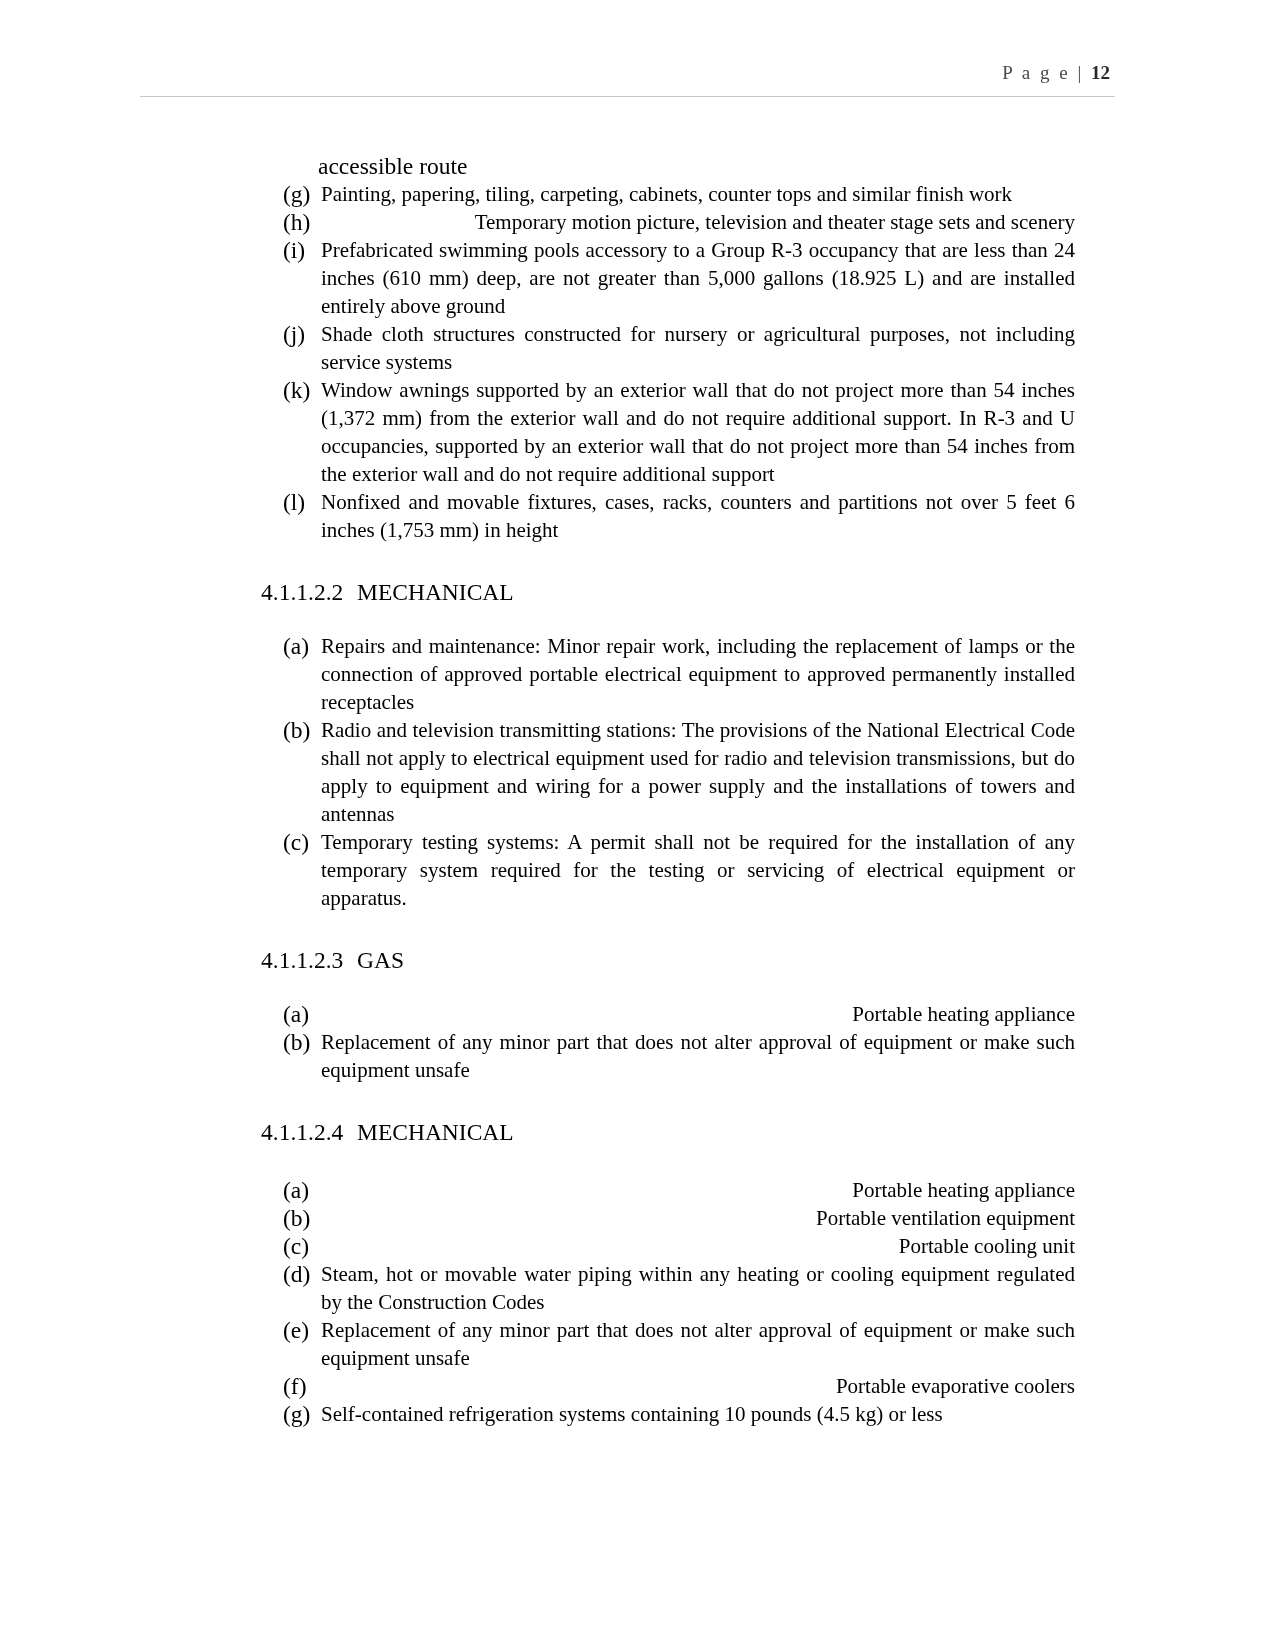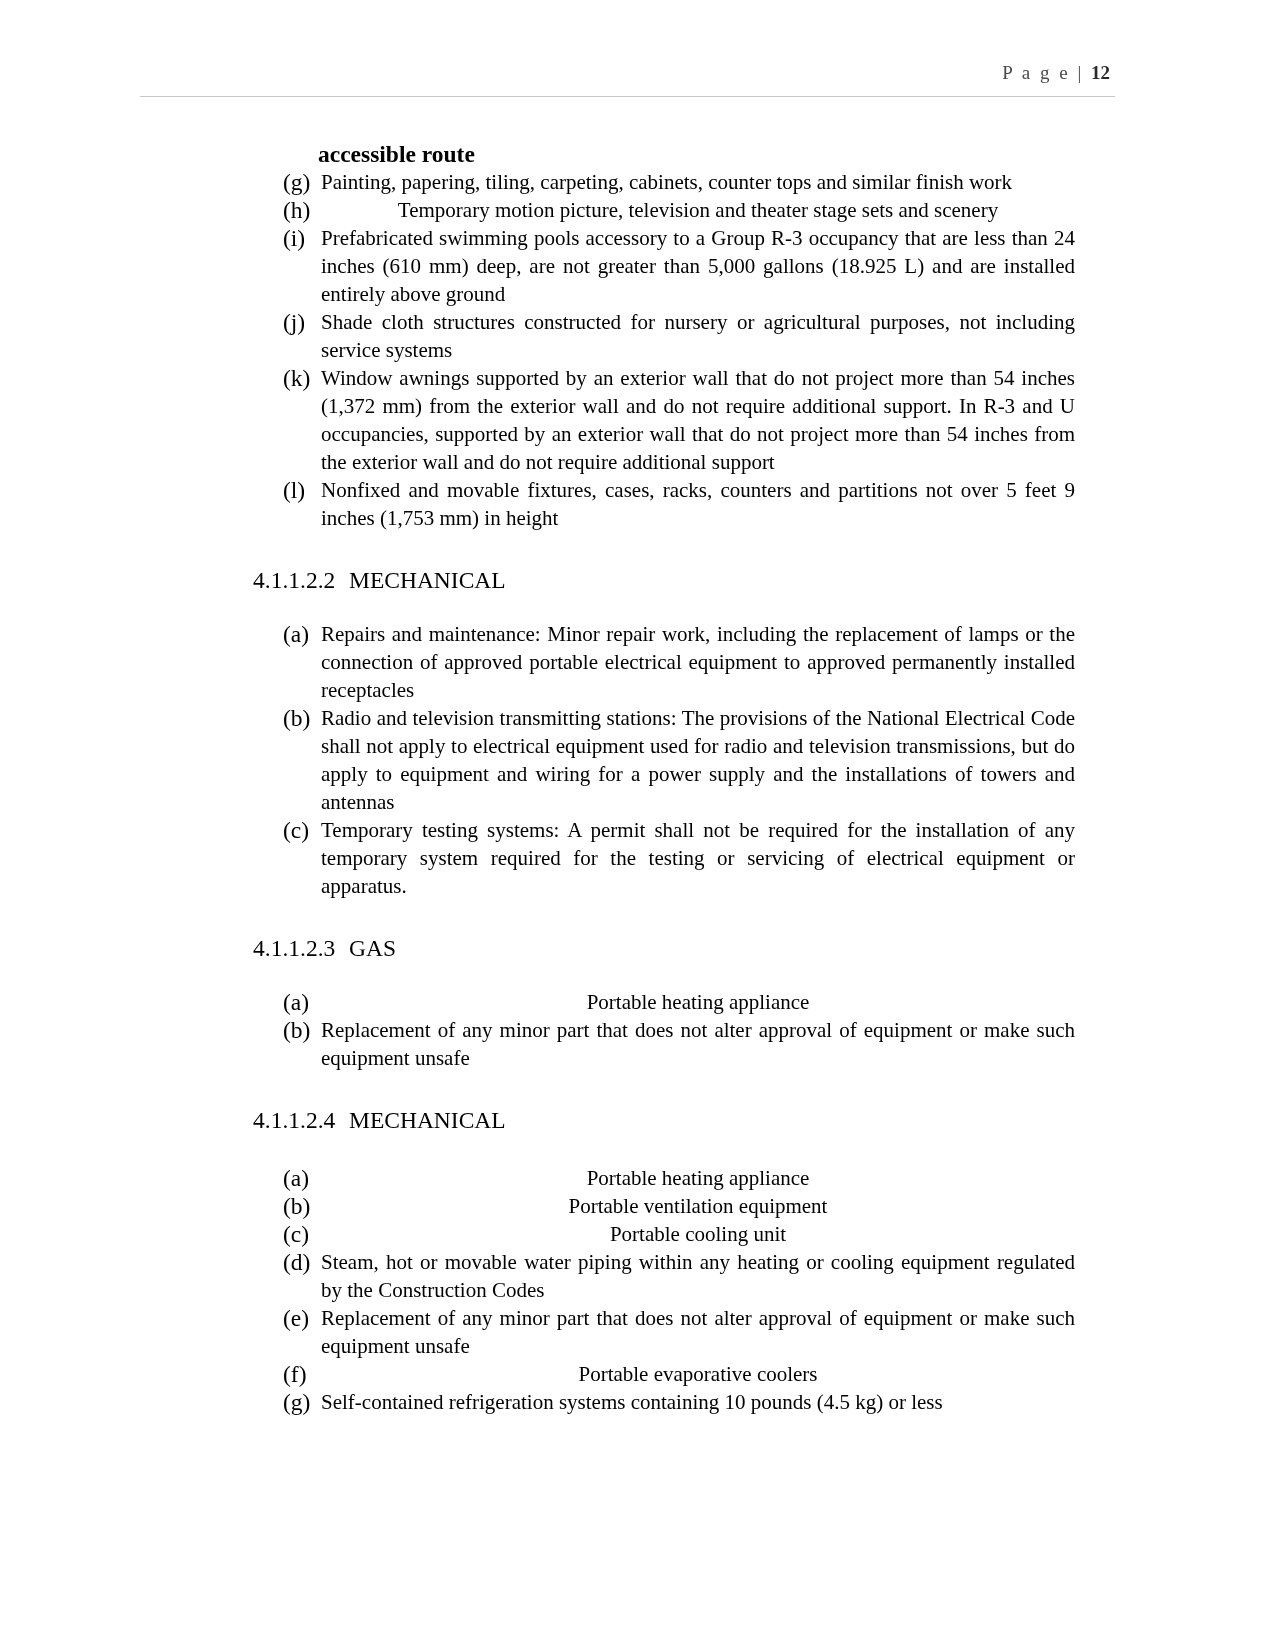--- a/index.html
+++ b/index.html
@@ -51,22 +51,21 @@
   .content {
     position: absolute;
     top: 140px;
     left: 245px;
     width: 830px;
   }
   .para-cont {
     font-size: 23.5px;
     line-height: 28px;
     text-align: justify;
-    margin: 0 0 0 73px;
-    font-weight: bold;
+    margin: 12px 0 0 73px;
   }
   .list {
     margin: 0;
     padding: 0;
     list-style: none;
   }
   .list li {
     display: flex;
     font-size: 23.5px;
     line-height: 28px;
@@ -82,26 +81,26 @@
   }
   .item-text {
     flex: 1 1 auto;
     text-align: justify;
     text-justify: inter-word;
     font-size: 21px;
     line-height: 28px;
     hyphens: none;
   }
   .item-text.nojustify {
-    text-align: center;
+    text-align: right;
   }
   .section-head {
     font-size: 23.5px;
     line-height: 28px;
-    margin-left: 8px;
+    margin-left: 16px;
     display: flex;
   }
   .section-num {
     flex: 0 0 96px;
   }
   .section-title {
     flex: 1 1 auto;
   }
   .sp-sm { height: 26px; }
   .sp-md { height: 30px; }
@@ -141,21 +140,21 @@
       <li>
         <span class="marker">(j)</span>
         <span class="item-text">Shade cloth structures constructed for nursery or agricultural purposes, not including service systems</span>
       </li>
       <li>
         <span class="marker">(k)</span>
         <span class="item-text">Window awnings supported by an exterior wall that do not project more than 54 inches (1,372 mm) from the exterior wall and do not require additional support. In R-3 and U occupancies, supported by an exterior wall that do not project more than 54 inches from the exterior wall and do not require additional support</span>
       </li>
       <li>
         <span class="marker">(l)</span>
-        <span class="item-text">Nonfixed and movable fixtures, cases, racks, counters and partitions not over 5 feet 9 inches (1,753 mm) in height</span>
+        <span class="item-text">Nonfixed and movable fixtures, cases, racks, counters and partitions not over 5 feet 6 inches (1,753 mm) in height</span>
       </li>
     </ul>
 
     <div class="sp-lg"></div>
 
     <div class="section-head">
       <span class="section-num">4.1.1.2.2</span>
       <span class="section-title">MECHANICAL</span>
     </div>
 

